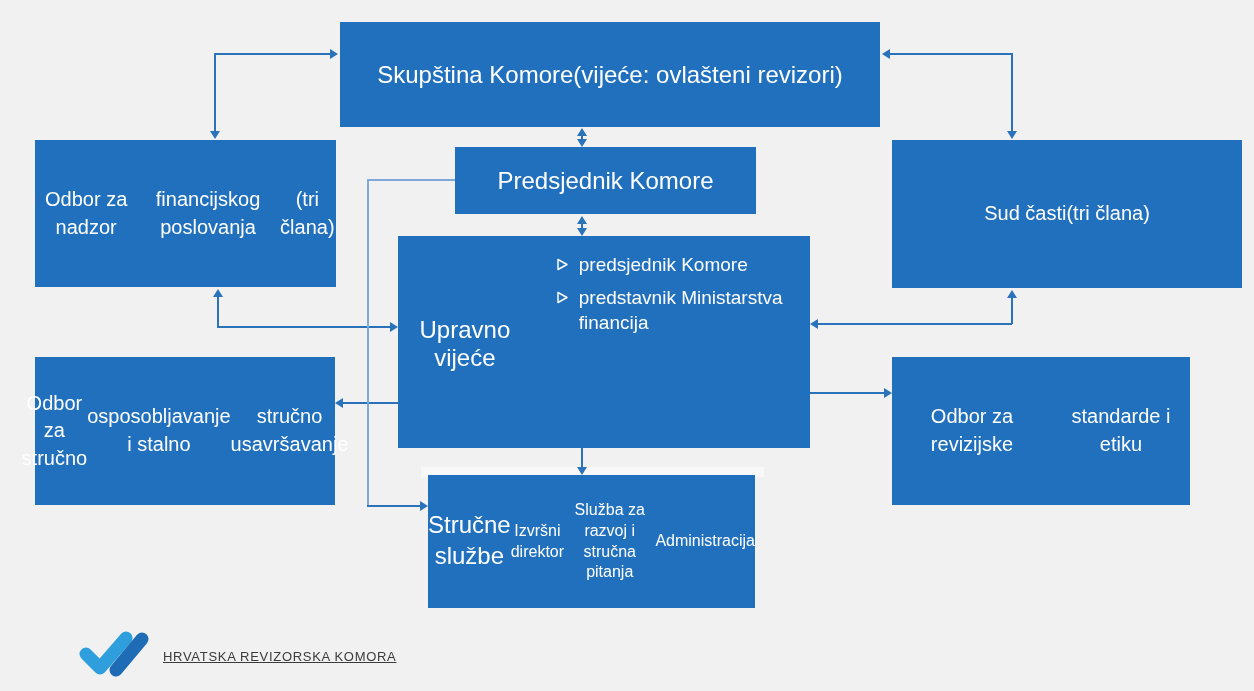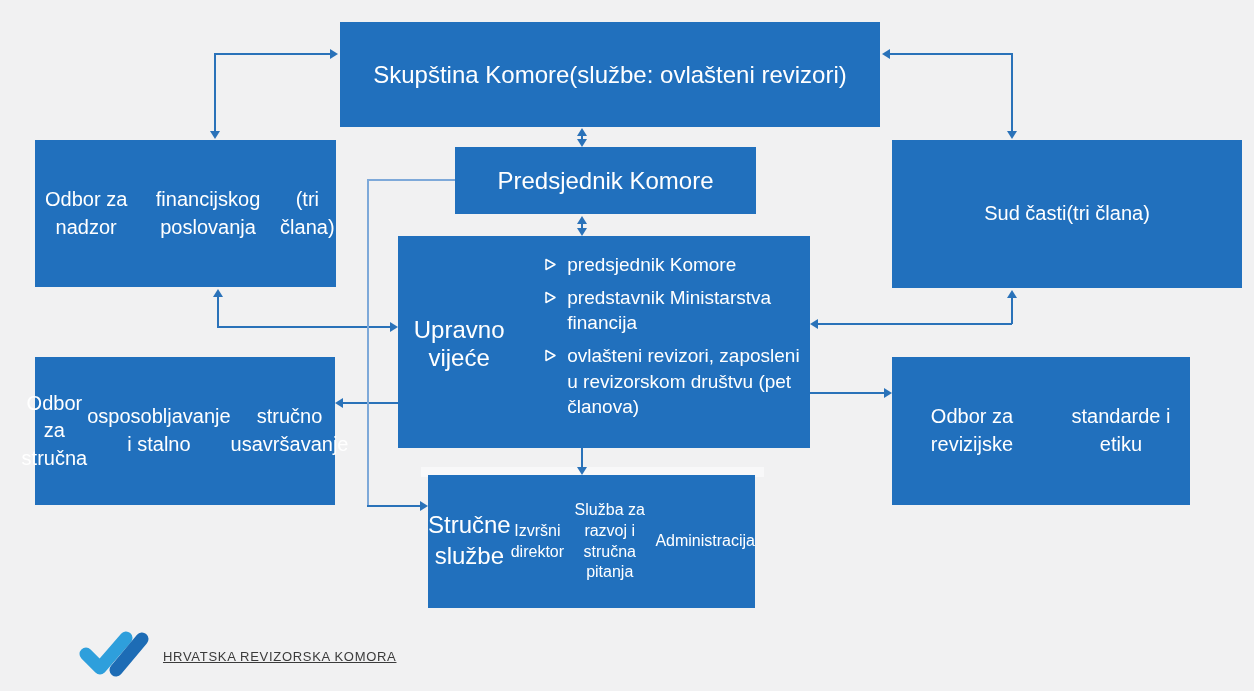--- a/index.html
+++ b/index.html
@@ -44,21 +44,21 @@
 </style>
 </head>
 <body>
 
 <div class="stage">
 
   <div class="shadow-band" style="left:421px; top:467px; width:343px; height:10px;"></div>
 
   <div class="box t24" style="left:340px; top:22px; width:540px; height:105px;">
     <div>Skupština Komore</div>
-    <div>(službe: ovlašteni revizori)</div>
+    <div>(vijeće: ovlašteni revizori)</div>
   </div>
 
   <div class="box t20" style="left:35px; top:140px; width:301px; height:147px;">
     <div>Odbor za nadzor</div>
     <div>financijskog poslovanja</div>
     <div>(tri člana)</div>
   </div>
 
   <div class="box t24" style="left:455px; top:147px; width:301px; height:67px;">
     <div>Predsjednik Komore</div>
@@ -77,31 +77,25 @@
           <path d="M2 1.5 L11 6.5 L2 11.5 Z" fill="none" stroke="#ffffff" stroke-width="1.5" stroke-linejoin="round"></path>
         </svg>
         <span class="btxt">predsjednik Komore</span>
       </div>
       <div class="bullet">
         <svg class="glyph" width="13" height="13" viewBox="0 0 13 13">
           <path d="M2 1.5 L11 6.5 L2 11.5 Z" fill="none" stroke="#ffffff" stroke-width="1.5" stroke-linejoin="round"></path>
         </svg>
         <span class="btxt">predstavnik Ministarstva financija</span>
       </div>
-      <div class="bullet">
-        <svg class="glyph" width="13" height="13" viewBox="0 0 13 13">
-          <path d="M2 1.5 L11 6.5 L2 11.5 Z" fill="none" stroke="#ffffff" stroke-width="1.5" stroke-linejoin="round"></path>
-        </svg>
-        <span class="btxt">ovlašteni revizori, zaposleni u revizorskom društvu (pet članova)</span>
-      </div>
     </div>
   </div>
 
   <div class="box t20" style="left:35px; top:357px; width:300px; height:148px;">
-    <div>Odbor za stručna</div>
+    <div>Odbor za stručno</div>
     <div>osposobljavanje i stalno</div>
     <div>stručno usavršavanje</div>
   </div>
 
   <div class="box t20" style="left:892px; top:357px; width:298px; height:148px;">
     <div>Odbor za revizijske</div>
     <div>standarde i etiku</div>
   </div>
 
   <div class="box strucne t16" style="left:428px; top:475px; width:327px; height:133px;">

